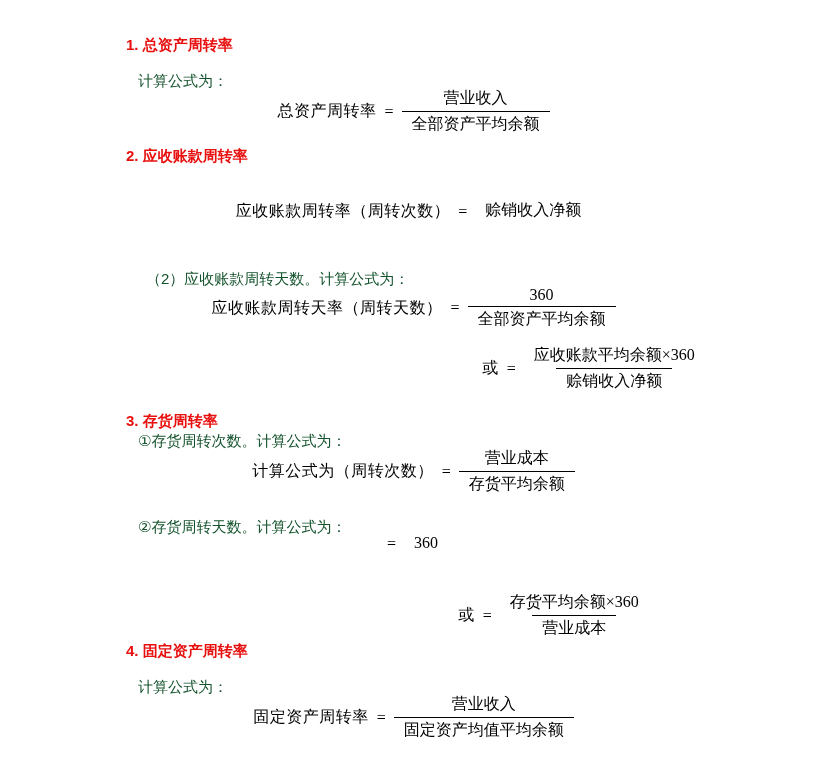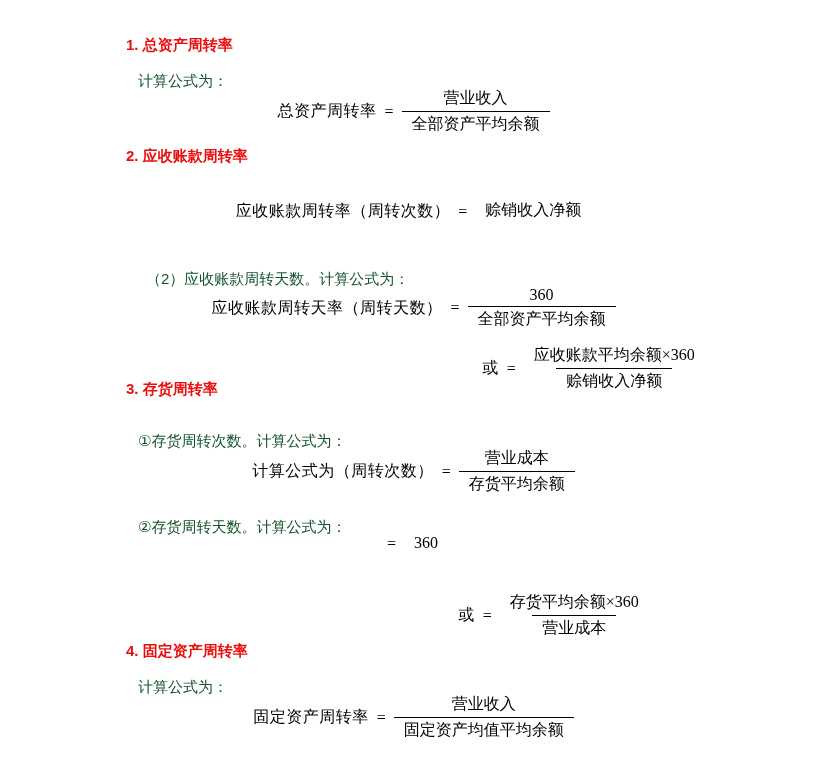--- a/index.html
+++ b/index.html
@@ -120,21 +120,21 @@
 
   <div class="row-pos formula-row" style="top:345px; padding-left:180px;">
     <span class="lhs">或</span>
     <span class="eq">=</span>
     <span class="frac">
       <span class="num">应收账款平均余额×360</span>
       <span class="den">赊销收入净额</span>
     </span>
   </div>
 
-  <div class="txt-pos section-head" style="left:126px; top:380px;">3. 存货周转率</div>
+  <div class="txt-pos section-head" style="left:126px; top:412px;">3. 存货周转率</div>
   <div class="txt-pos body-line" style="left:126px; top:420px;">①存货周转次数。计算公式为：</div>
 
   <div class="row-pos formula-row" style="top:448px;">
     <span class="lhs">计算公式为（周转次数）</span>
     <span class="eq">=</span>
     <span class="frac">
       <span class="num">营业成本</span>
       <span class="den">存货平均余额</span>
     </span>
   </div>

